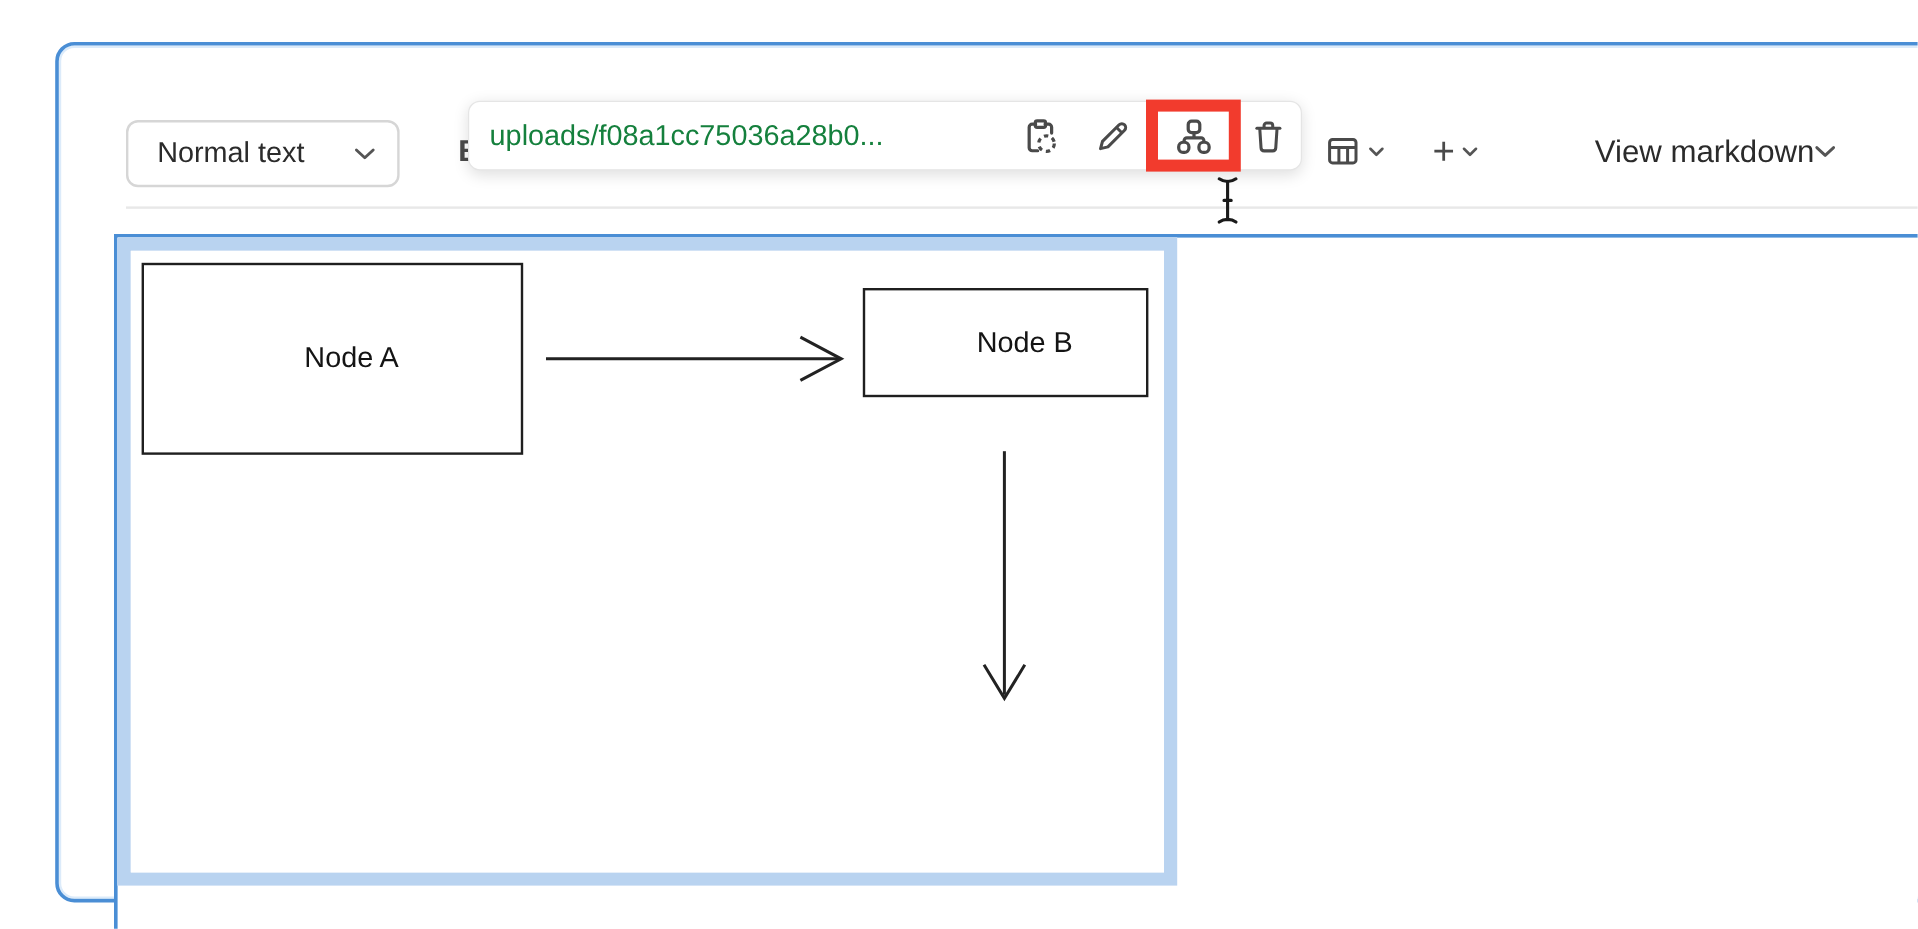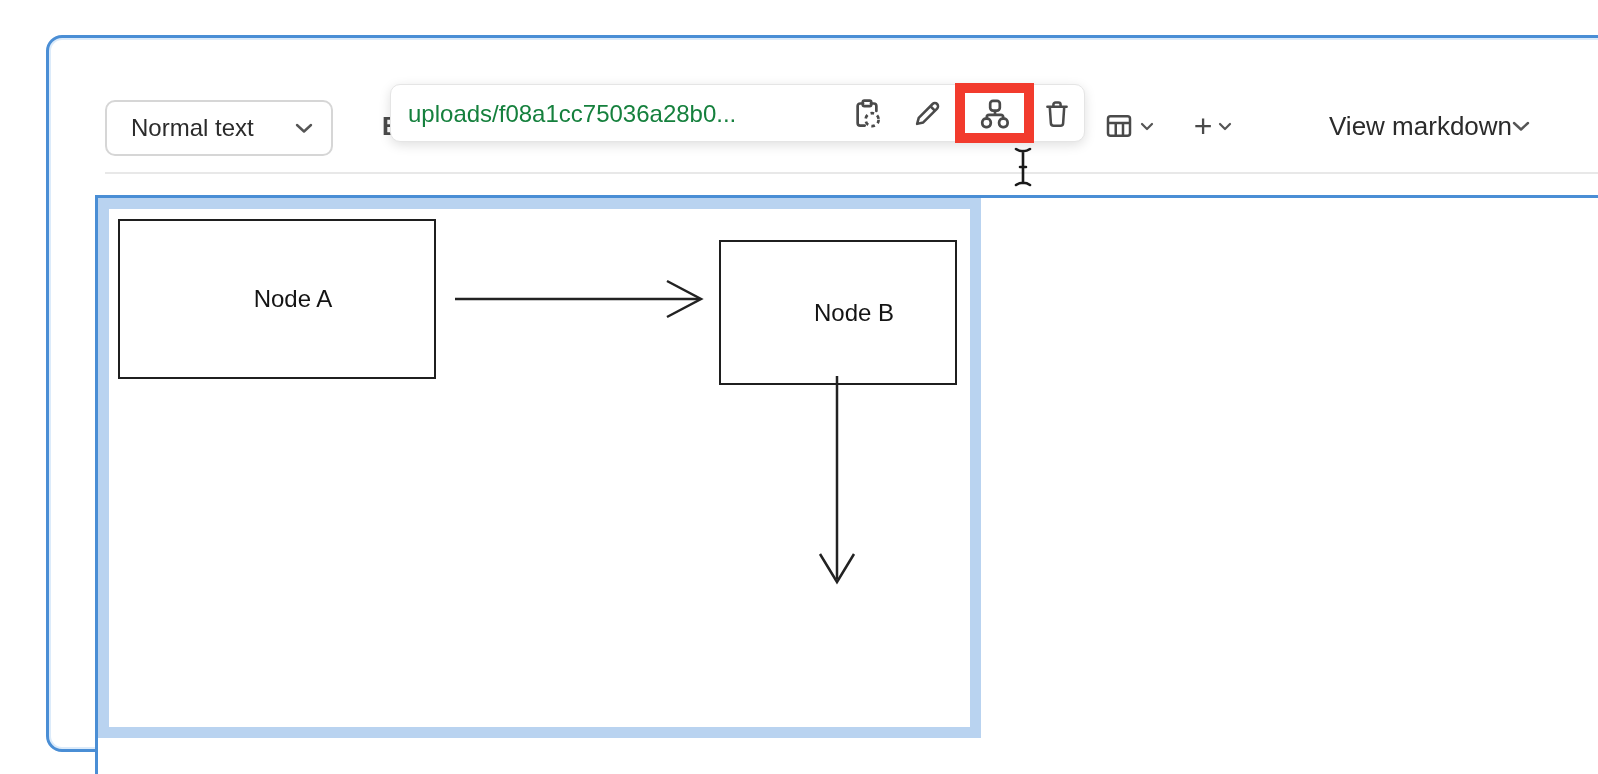--- a/index.html
+++ b/index.html
@@ -35,21 +35,21 @@
   
   .selected-block { position:absolute; left:46px; top:157px; width:1513px; height:591px;
     border:3px solid #4a8ed5; background:#fff; }
   .image-selection { position:absolute; left:0; top:0; width:883px; height:540px;
     border:11px solid #b9d3f0; background:#fff; cursor:pointer; }
   .diagram-canvas { position:relative; width:861px; height:518px; background:#fff; }
   .dnode { position:absolute; border:2.5px solid #1f1f1f; background:#fff;
     display:flex; align-items:center; justify-content:center;
     font-size:24px; color:#141414;padding-left:32px; }
   .node-a { left:9px;  top:10px;  width:318px; height:160px; }
-  .node-b { left:610px; top:31px;  width:238px; height:145px; }
+  .node-b { left:610px; top:31px;  width:238px; height:91px; }
   .node-c { left:608px; top:389px; width:239px; height:120px; }
   .arrows { position:absolute; left:0; top:0; pointer-events:none; }
 
   
   .popup { position:absolute; left:362px; top:84px; width:695px; height:58px;
     background:#fff; border:1px solid #e5e5e5; border-radius:10px;
     box-shadow:0 3px 12px rgba(0,0,0,0.13); z-index:10; }
   .popup-url { position:absolute; left:17px; top:0; height:58px; display:flex; align-items:center;
     font-size:24px; color:#15803d; text-decoration:none; white-space:nowrap; }
   .pbtn { position:absolute; top:5px; width:48px; height:48px; background:none; border:none;

